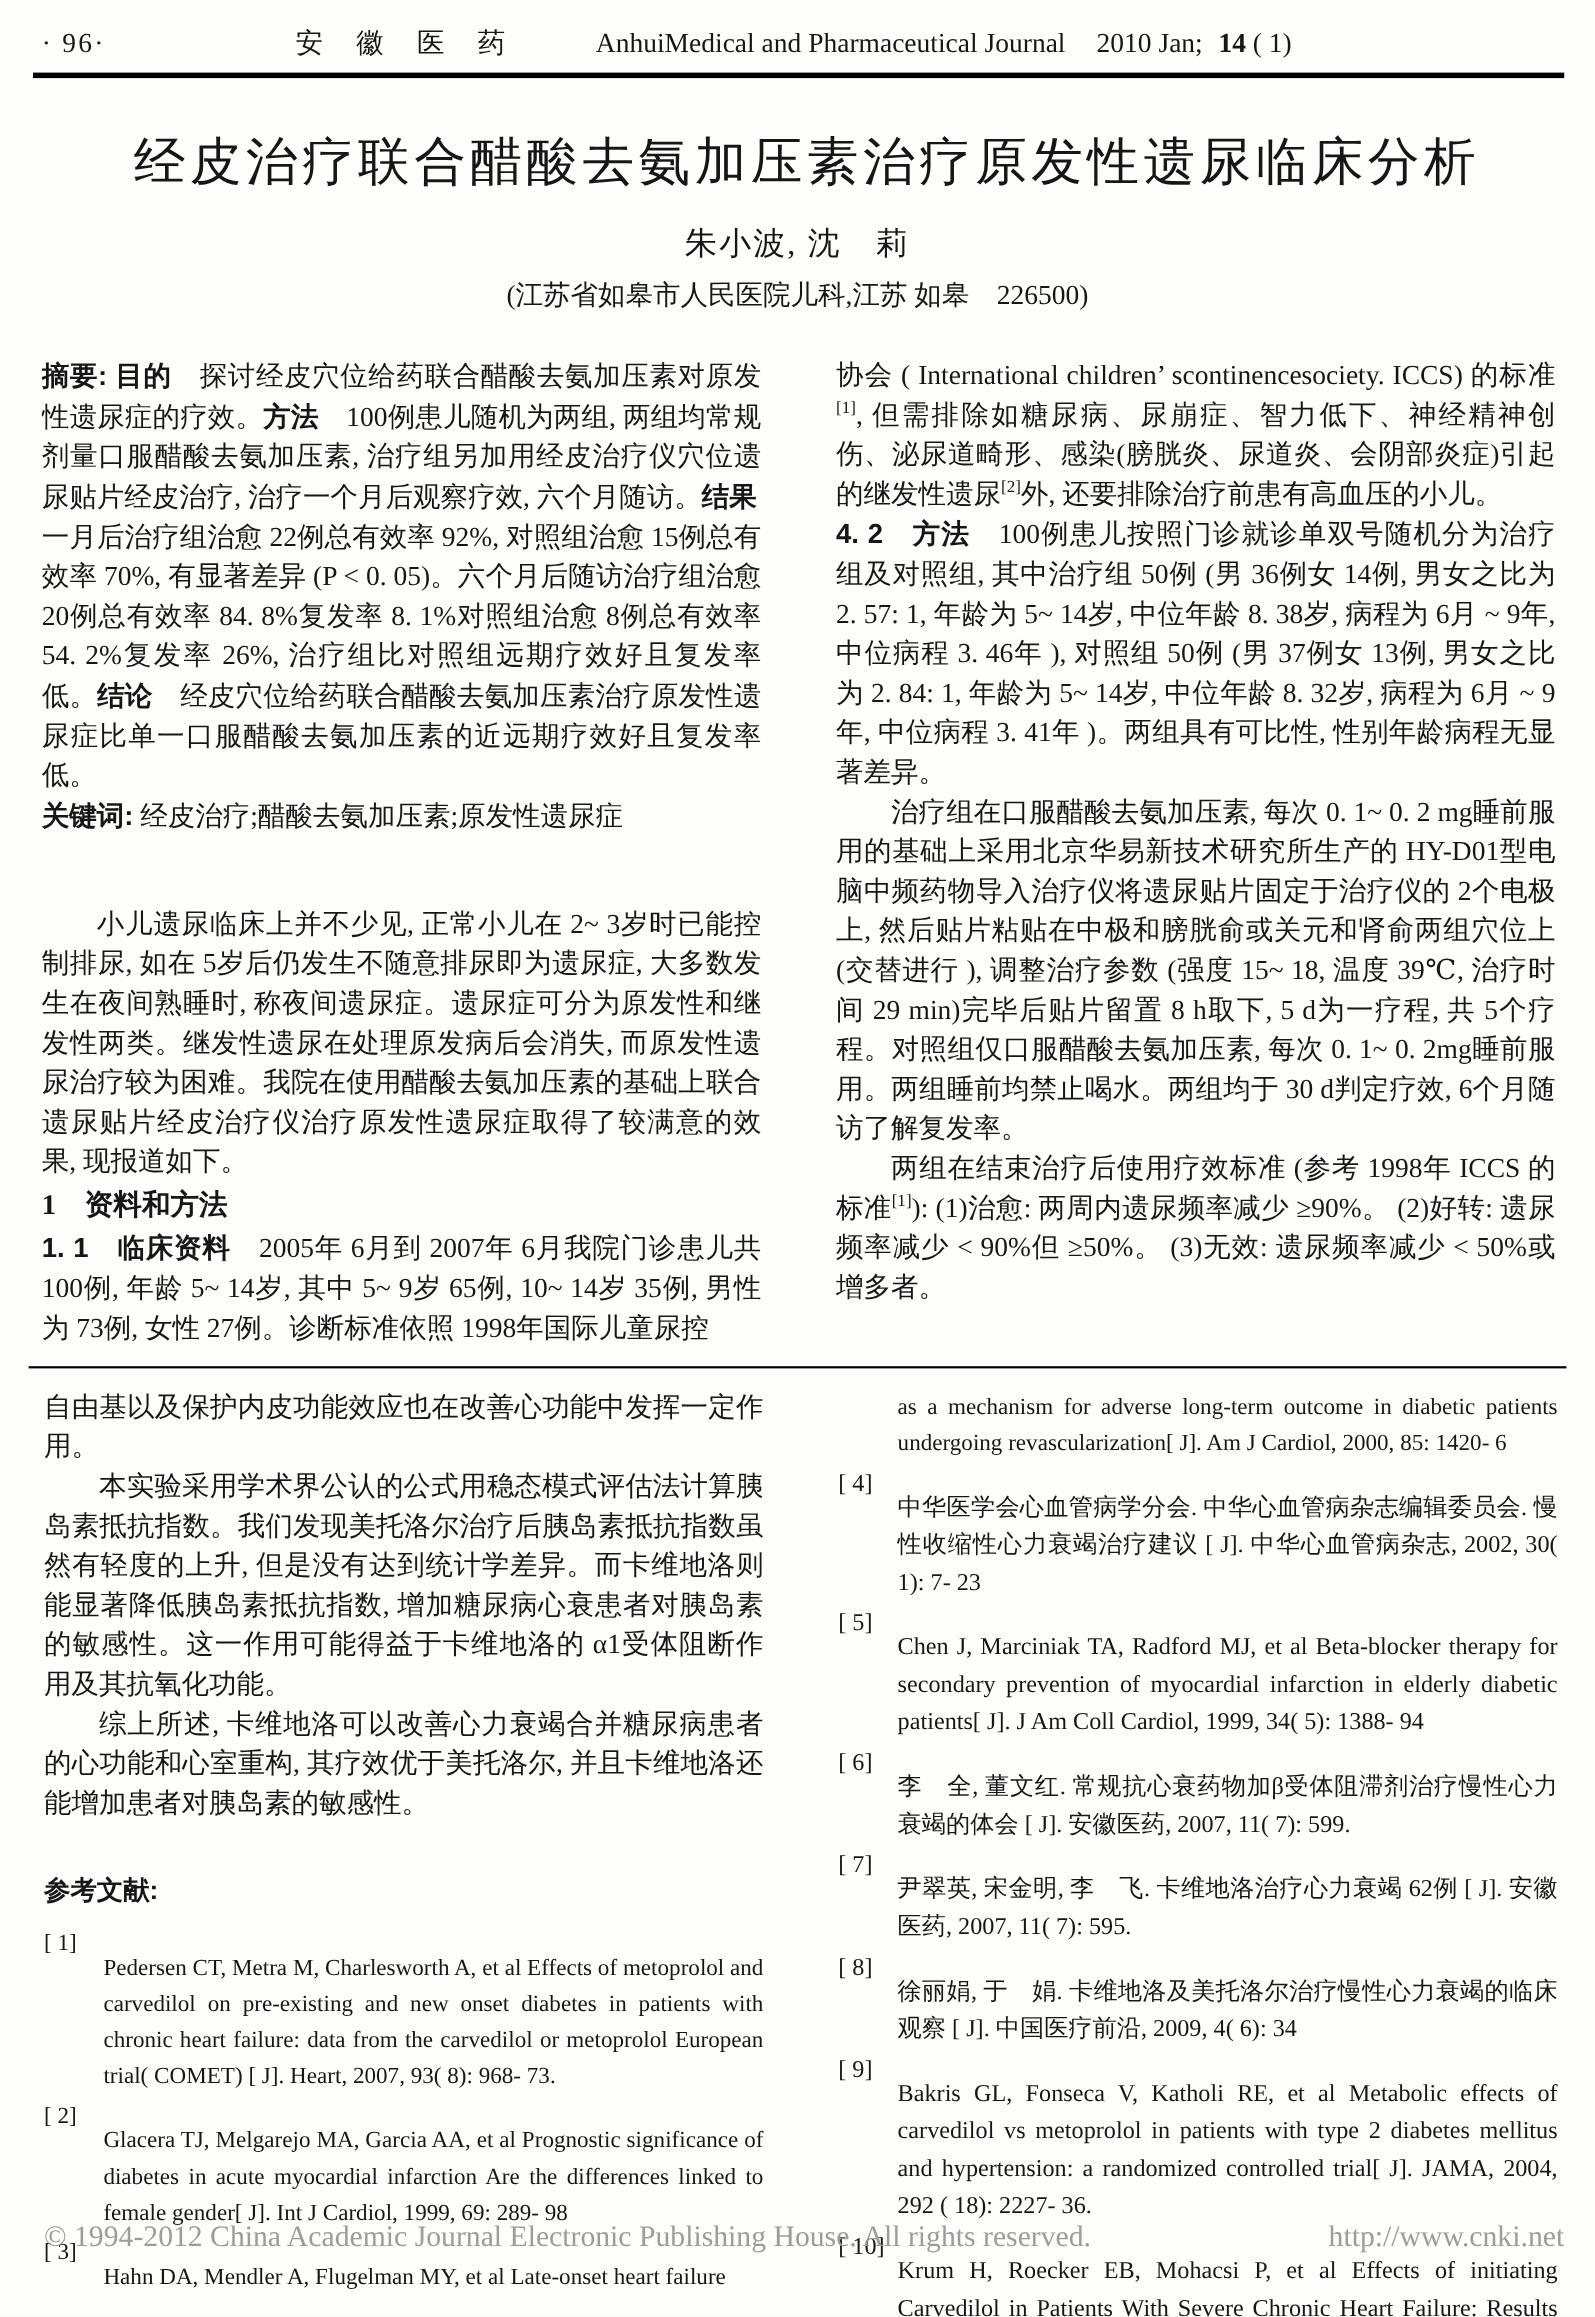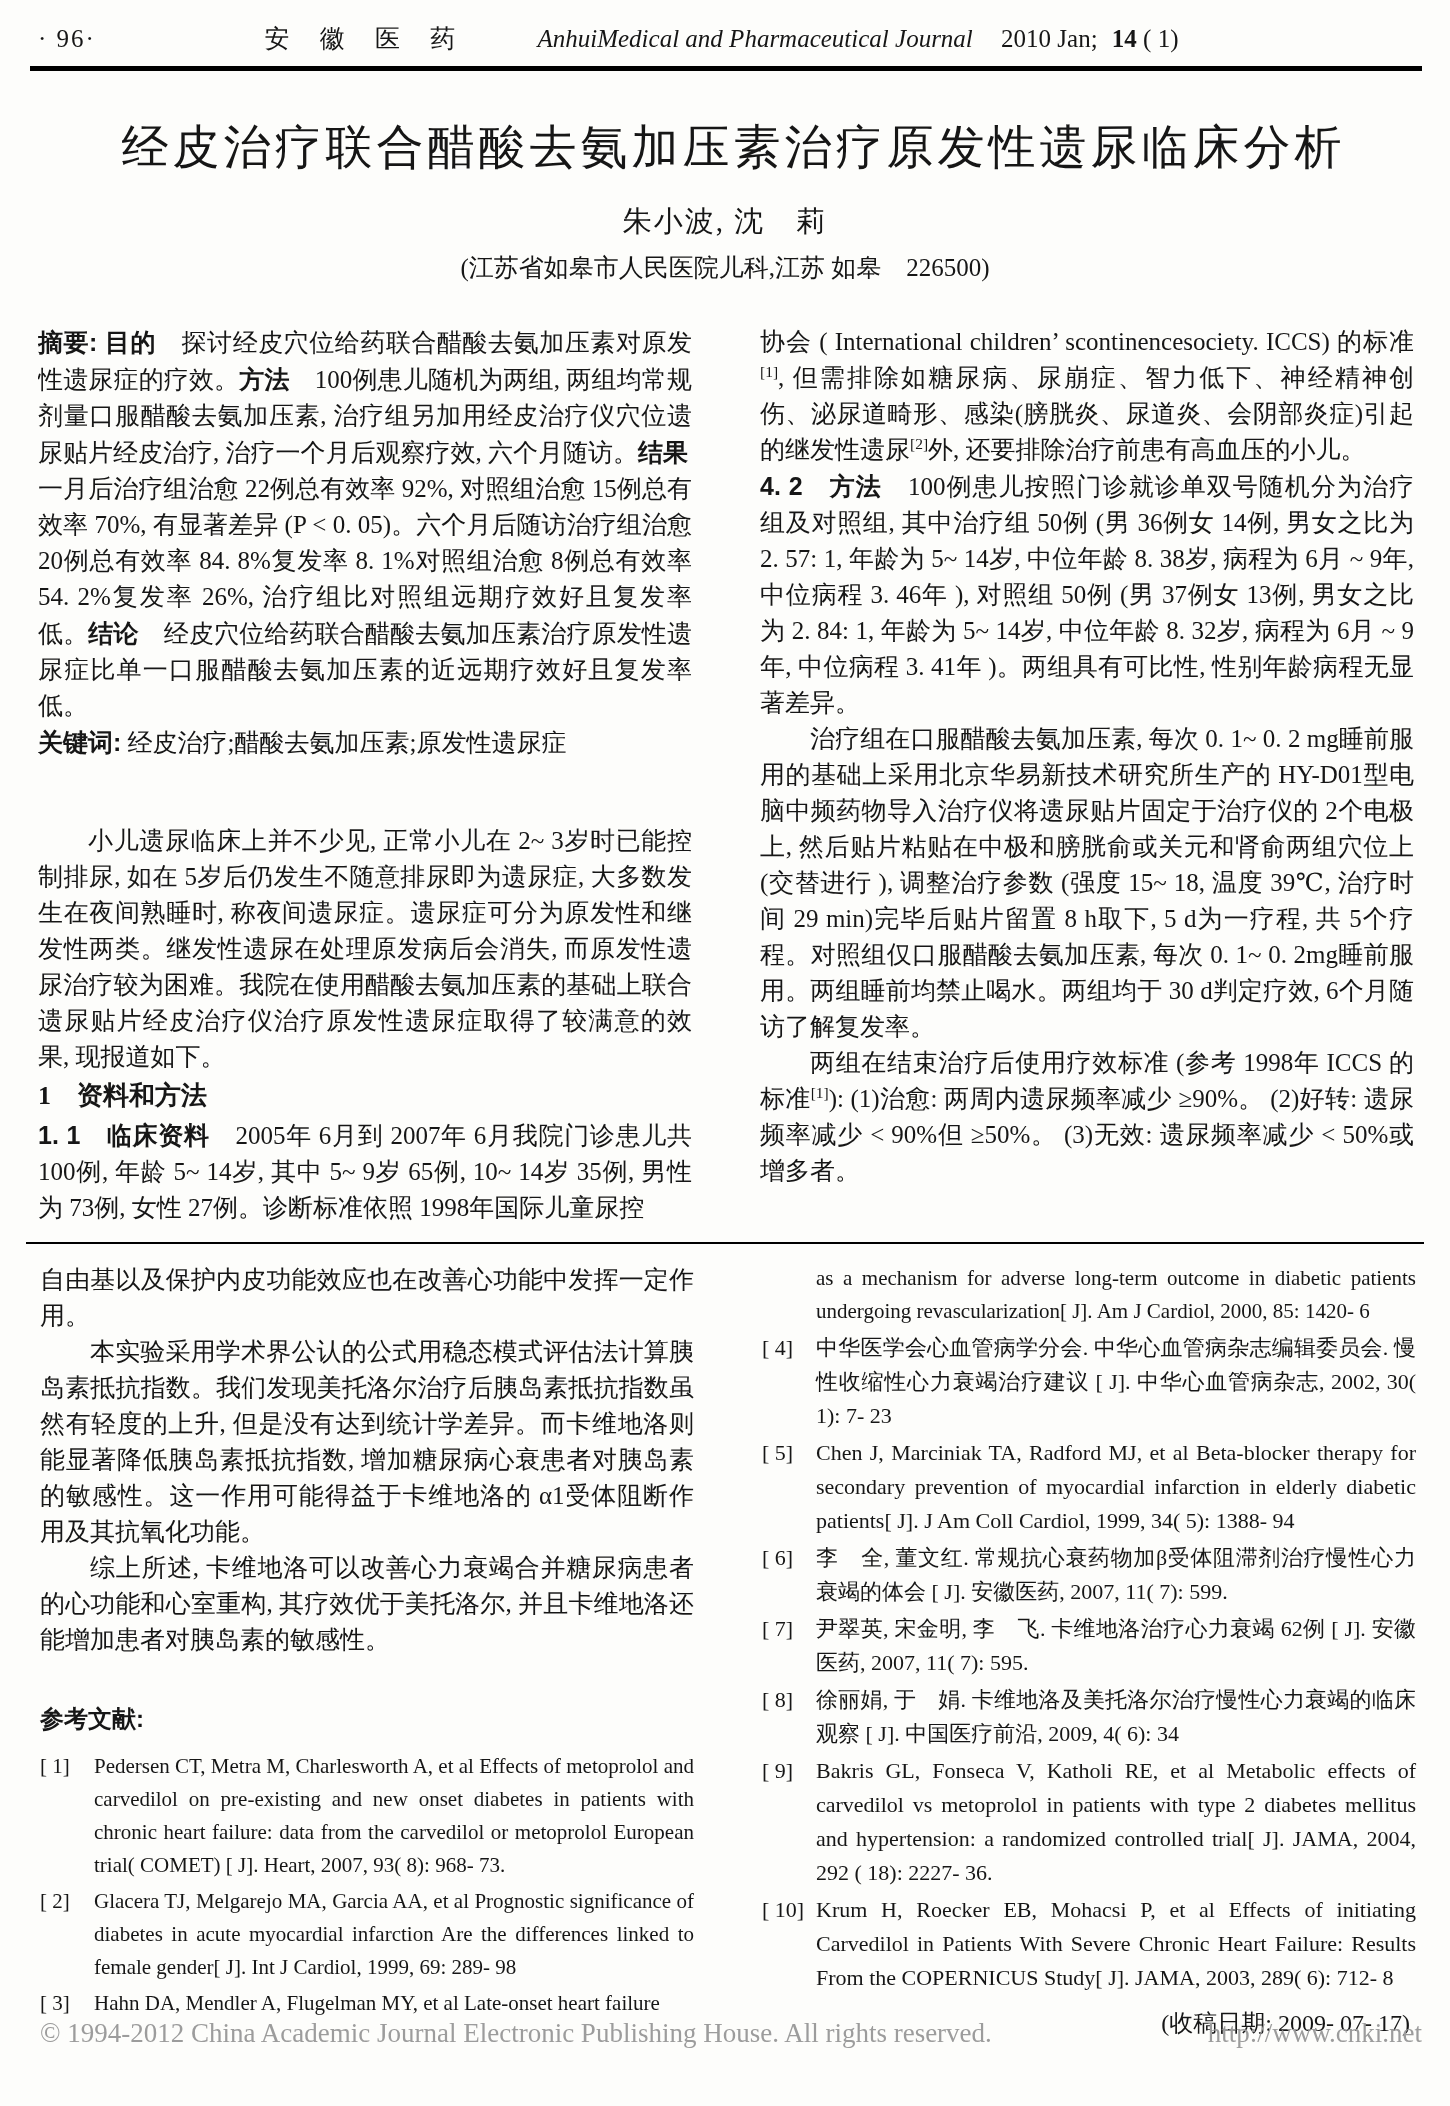--- a/index.html
+++ b/index.html
@@ -11,21 +11,21 @@
   }
 
   
   .header {
     position:absolute; top:22px; left:38px; right:40px;
     display:flex; align-items:baseline; font-size:25px;
   }
   .pagenum { width:160px; letter-spacing:2px; }
   .journal-line { flex:1; text-align:center; padding-right:165px; white-space:nowrap; }
   .jcn { letter-spacing:12px; margin-right:16px; }
-  .jen { font-style:italic; margin-right:22px;margin-left:48px; }
+  .jen { margin-right:22px;margin-left:48px; }
   .jdate { margin-right:8px; }
   .jvol { font-weight:bold; }
   .toprule { position:absolute; top:66px; left:30px; width:1392px; height:5px; background:#000; }
 
   
   .title {
     position:absolute; top:116px; left:0; width:100%;
     text-align:center; font-size:47px; font-weight:500; letter-spacing:4px;padding-left:17px;
   }
   .authors { position:absolute; top:202px; left:0; width:100%; text-align:center; font-size:29px; letter-spacing:2px; }
@@ -52,21 +52,21 @@
 
   .divider { position:absolute; top:1242px; left:26px; width:1398px; height:2px; background:#000; }
 
   
   .refs-heading {
     margin-top:42px; margin-bottom:12px; font-size:24px; line-height:38px;
     font-weight:bold; font-family:"Liberation Sans","DejaVu Sans",sans-serif;
   }
   .ref { display:flex; font-size:21px; line-height:33px; text-align:justify; margin-bottom:3px; }
   .ref-label { width:54px; flex-shrink:0; }
-  .ref-text { flex:1; }
+  .ref-text { flex:1;margin-top:22px; }
   .col-r .ref { font-size:22px; line-height:34px; }
   .ref-cont { padding-left:54px; font-size:21px; line-height:33px; text-align:justify; margin-bottom:3px; }
   .received { text-align:right; font-size:24px; margin-top:12px; padding-right:6px; }
 
   
   .footer {
     position:absolute; top:2018px; left:40px; right:28px;
     display:flex; justify-content:space-between; align-items:baseline;
     color:#9c9c9c; font-size:27px; white-space:nowrap;
   }

